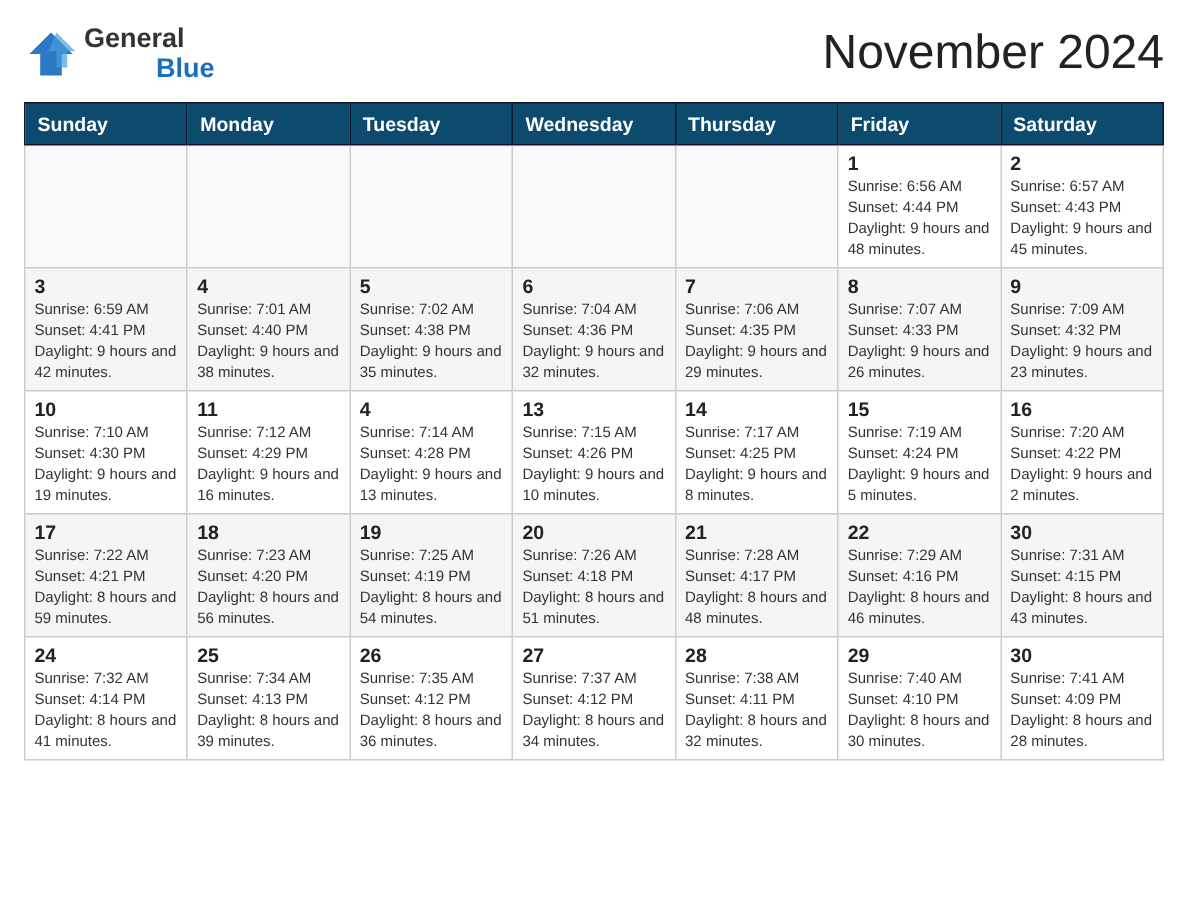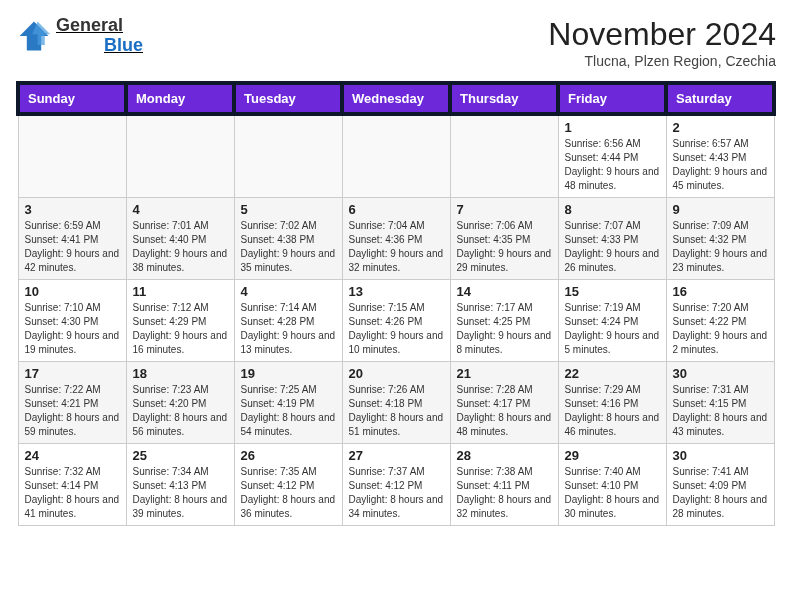--- a/index.html
+++ b/index.html
@@ -13,21 +13,20 @@
     .header-area {
       display: flex;
       justify-content: space-between;
       align-items: flex-start;
       margin-bottom: 12px;
     }
     .logo {
       display: flex;
       align-items: center;
       gap: 4px;
-      text-decoration: underline;
     }
     .logo-text {
       display: flex;
       flex-direction: column;
       line-height: 1.1;
     }
     .logo-general {
       font-size: 18px;
       font-weight: bold;
       color: #333;
@@ -53,27 +52,27 @@
     .calendar-subtitle {
       font-size: 14px;
       color: #444;
     }
     table {
       width: 100%;
       border-collapse: collapse;
       table-layout: fixed;
     }
     thead tr th {
-      background-color: #6d28d9;
+      background-color: #0c4a6e;
       color: white;
       text-align: left;
       padding: 6px 8px;
       font-size: 13px;
       font-weight: bold;
-      border: 4px solid #0f172a;
+      border: 1px solid #0f172a;
     }
     tbody tr td {
       border: 1px solid #ccc;
       vertical-align: top;
       padding: 4px 6px;
       font-size: 10.5px;
       color: #333;
       height: 80px;
       background: #fff;
     }
@@ -105,21 +104,20 @@
       <polygon points="20,4 36,20 28,20 28,36 12,36 12,20 4,20" fill="#2979c4"></polygon>
       <polygon points="24,4 38,18 32,18 32,30 24,30 24,18 18,18" fill="#4a9de0" opacity="0.7"></polygon>
     </svg>
     <div class="logo-text">
       <span class="logo-general">General</span>
       <span class="logo-blue">Blue</span>
     </div>
   </div>
   <div class="title-area">
     <div class="calendar-title">November 2024</div>
-    <div class="calendar-subtitle">Tlucna, Plzen Region, Czechia</div>
   </div>
 </div>
 
 <table>
   <thead>
     <tr>
       <th>Sunday</th>
       <th>Monday</th>
       <th>Tuesday</th>
       <th>Wednesday</th>

